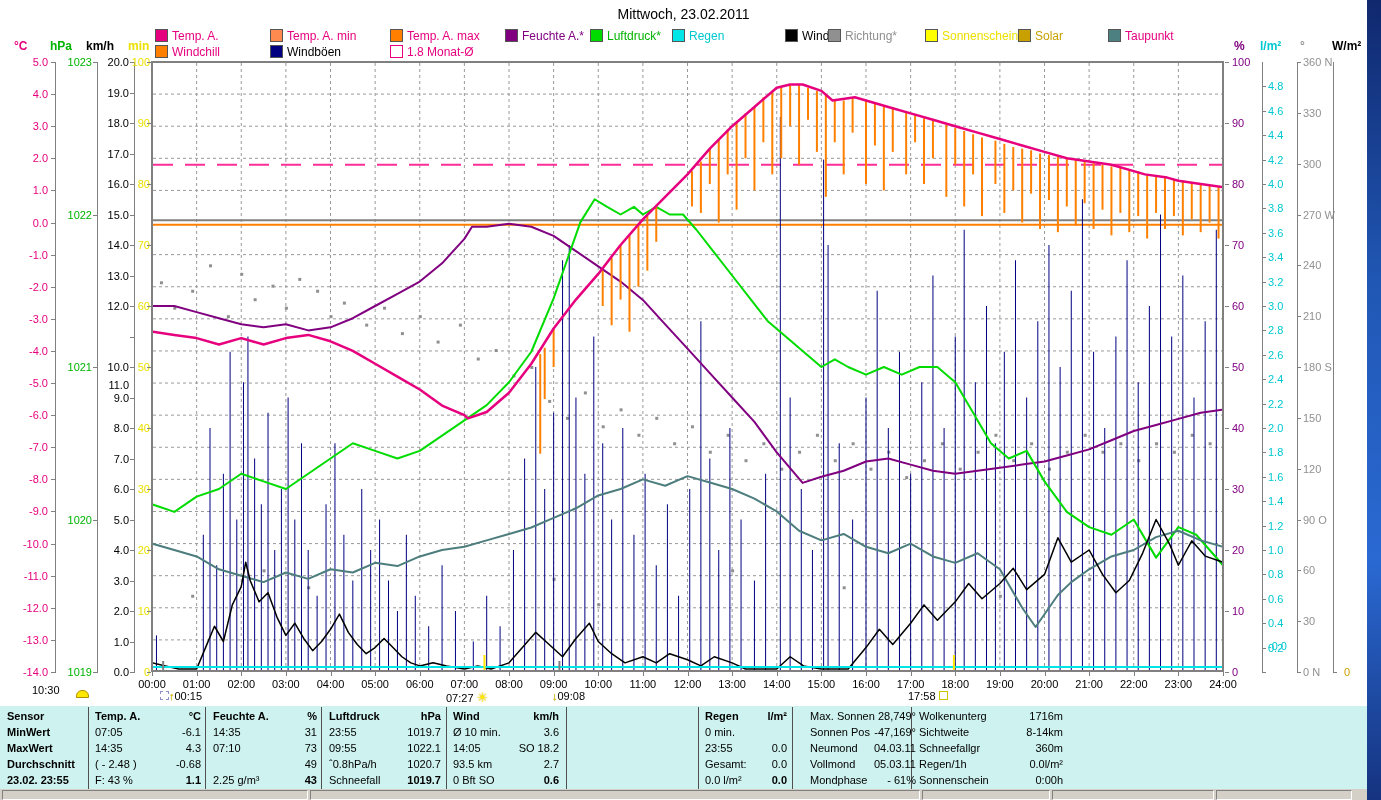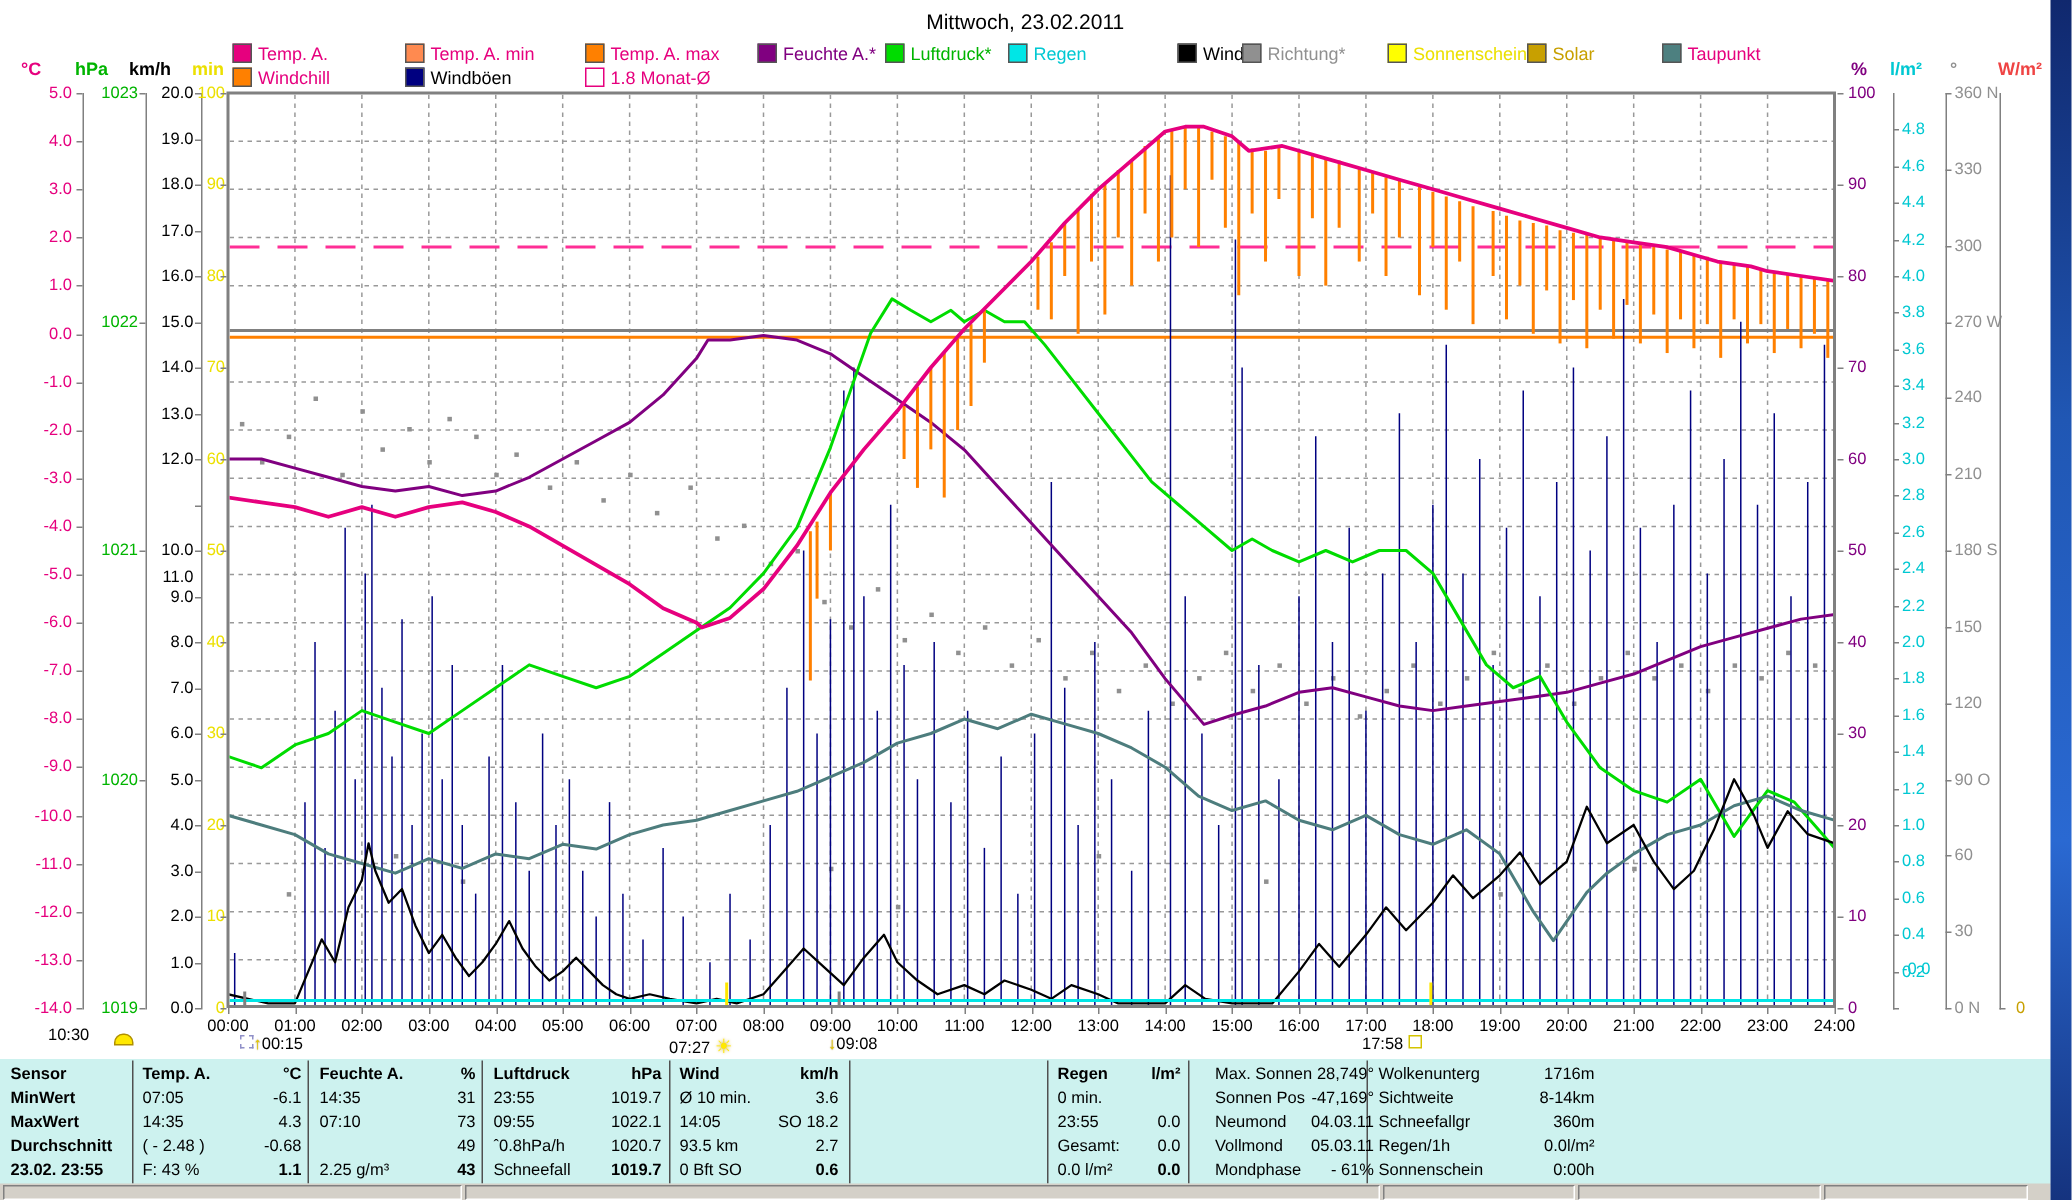--- a/index.html
+++ b/index.html
@@ -58,21 +58,21 @@
   </div>
 
 <div id="axis-headers">
     <div class="axhdr abs" style="left: 14px; top: 39px; color: rgb(230, 0, 126);">°C</div>
     <div class="axhdr abs" style="left: 50px; top: 39px; color: rgb(0, 180, 0);">hPa</div>
     <div class="axhdr abs" style="left: 86px; top: 39px; color: rgb(0, 0, 0);">km/h</div>
     <div class="axhdr abs" style="left: 128px; top: 39px; color: rgb(236, 224, 0);">min</div>
     <div class="axhdr abs" style="left: 1234px; top: 39px; color: rgb(128, 0, 128);">%</div>
     <div class="axhdr abs" style="left: 1260px; top: 39px; color: rgb(0, 200, 210);">l/m²</div>
     <div class="axhdr abs" style="left: 1300px; top: 39px; color: rgb(144, 144, 144);">°</div>
-    <div class="axhdr abs" style="left: 1332px; top: 39px; color: #ef4444;">W/m²</div>
+    <div class="axhdr abs" style="left: 1332px; top: 39px; color: #000000;">W/m²</div>
   </div>
 
 <div id="axes">
     <div class="abs vaxis" style="left: 55px; background: rgb(128, 128, 128);"></div>
     <div class="ticklab abs" style="color: rgb(230, 0, 126); top: 56px; width: 40px; text-align: right; left: 8px;">5.0</div>
     <div class="abs" style="left: 51px; top: 62px; width: 4px; height: 1px; background: rgb(128, 128, 128);"></div>
     <div class="ticklab abs" style="color: rgb(230, 0, 126); top: 88.1053px; width: 40px; text-align: right; left: 8px;">4.0</div>
     <div class="abs" style="left: 51px; top: 94.1053px; width: 4px; height: 1px; background: rgb(128, 128, 128);"></div>
     <div class="ticklab abs" style="color: rgb(230, 0, 126); top: 120.211px; width: 40px; text-align: right; left: 8px;">3.0</div>
     <div class="abs" style="left: 51px; top: 126.211px; width: 4px; height: 1px; background: rgb(128, 128, 128);"></div>

